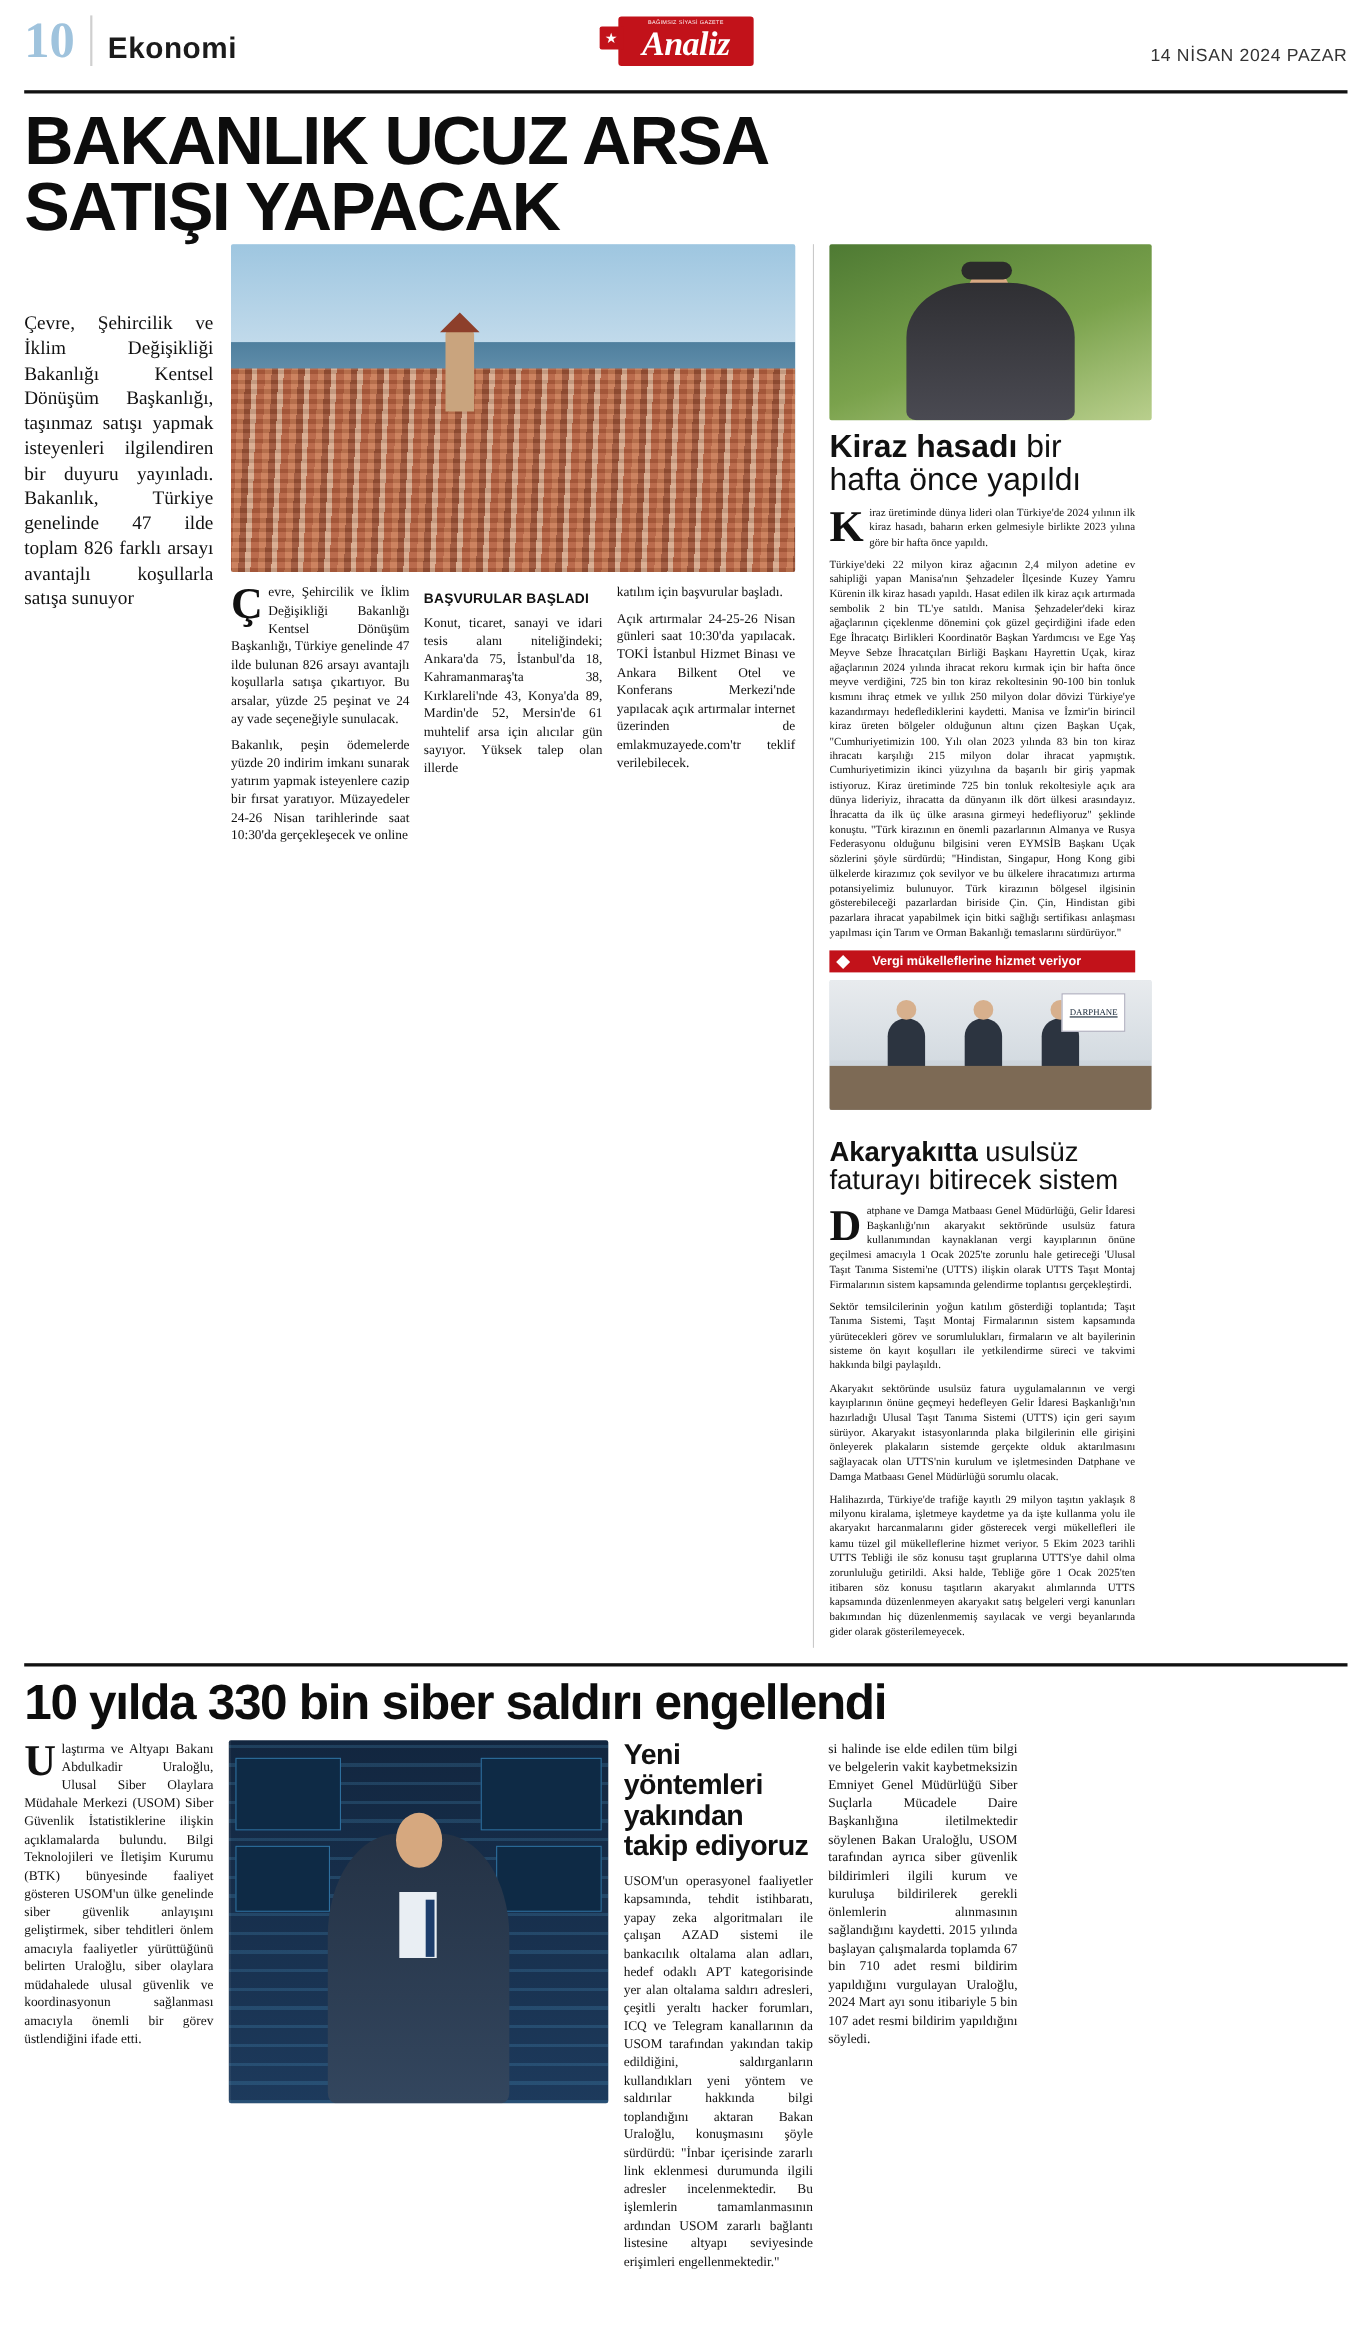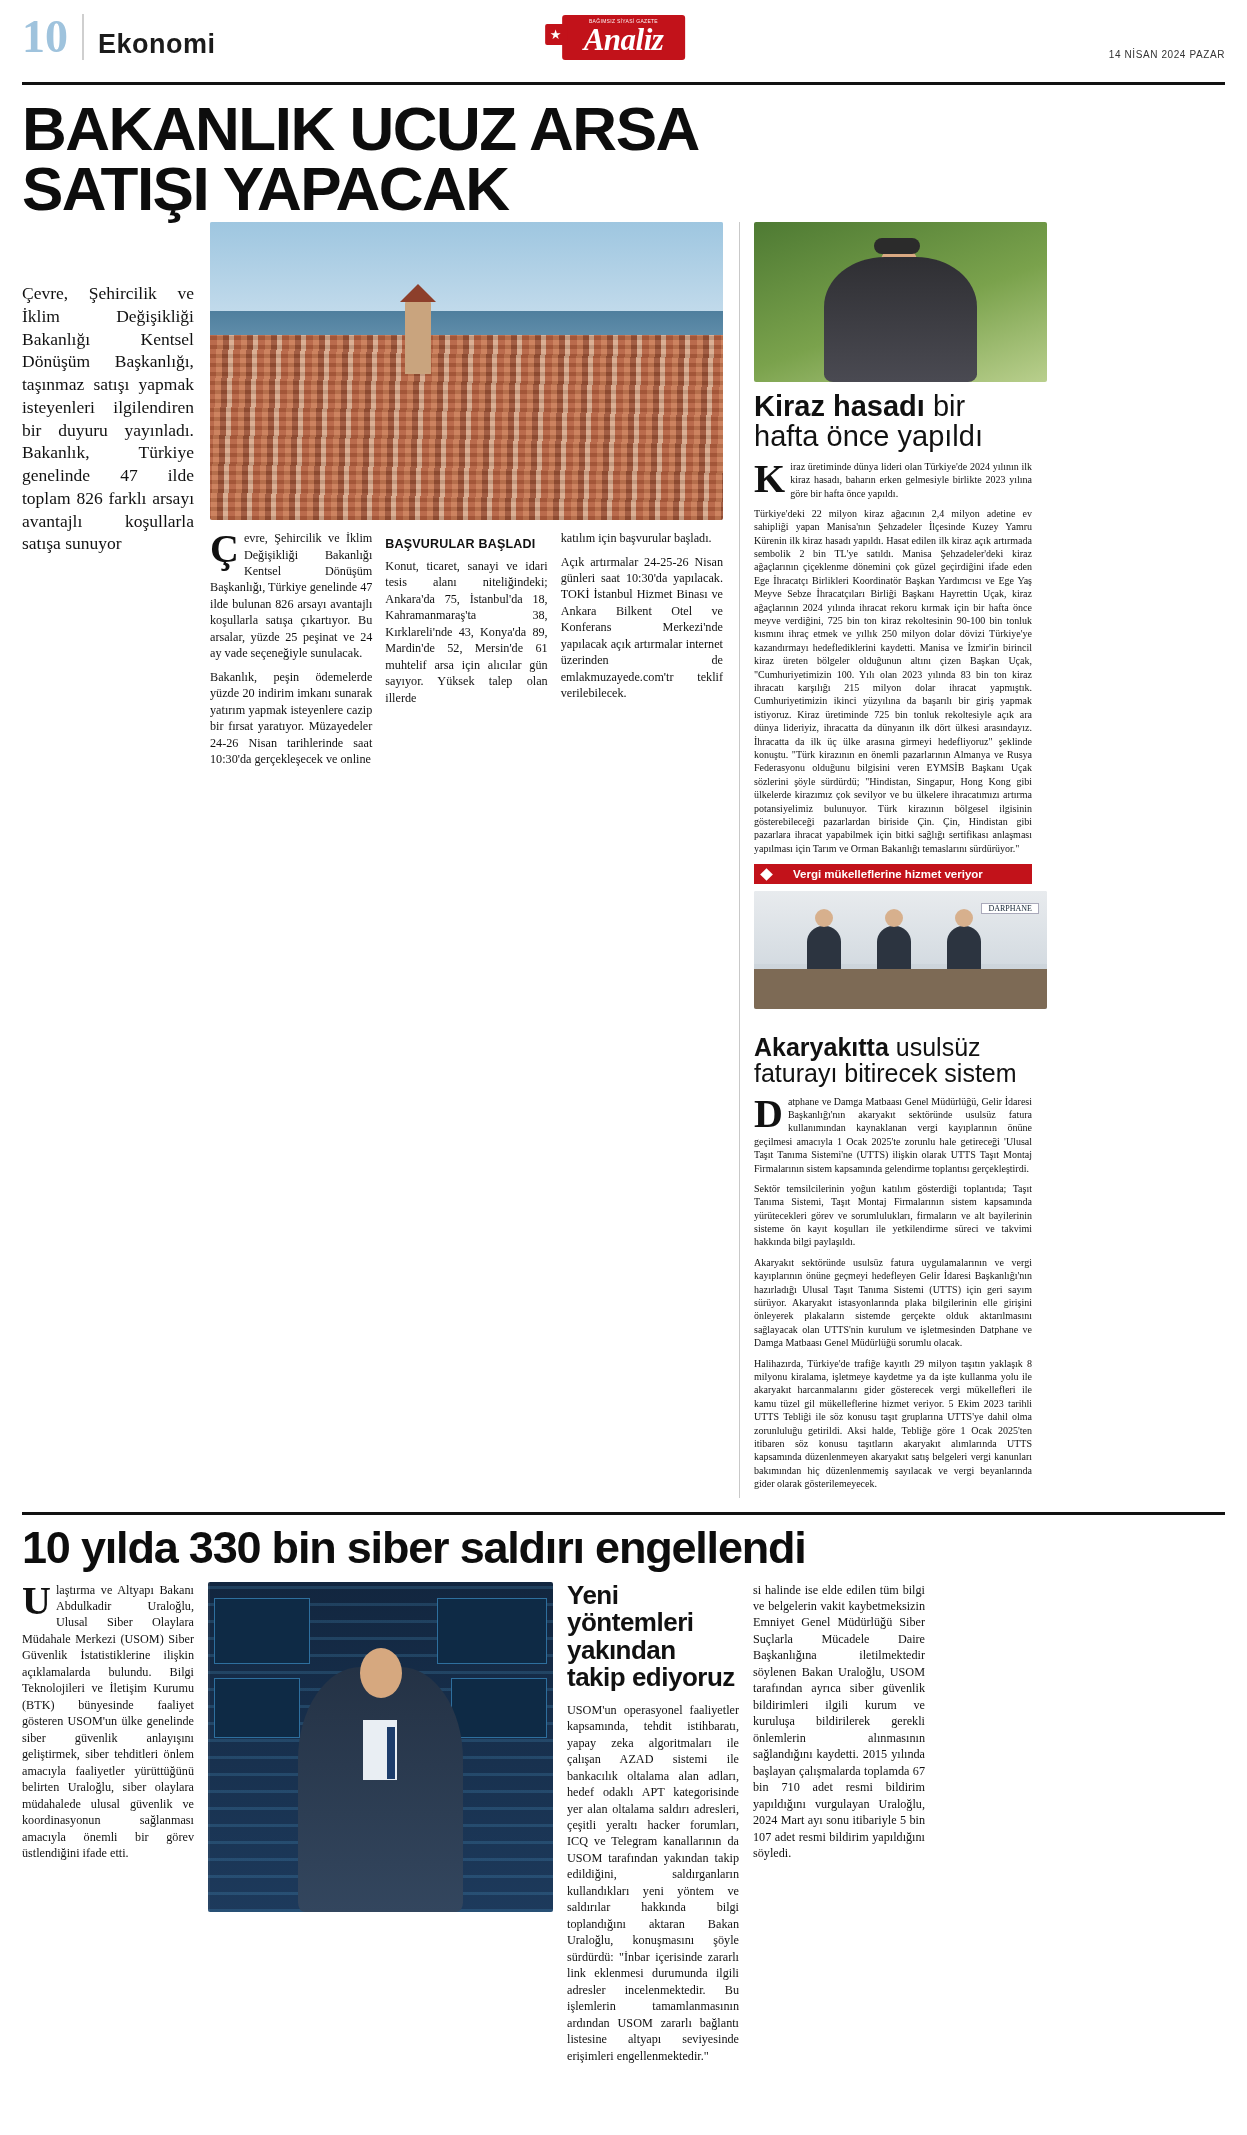--- a/index.html
+++ b/index.html
@@ -42,21 +42,21 @@
     font-weight: 700; font-size: 31px; line-height: 1; letter-spacing: -.5px;
   }
   .logo-flag {
     position: absolute; left: -17px; top: 9px; width: 22px; height: 21px;
     background: #c2121a; border-radius: 2px;
     display: flex; align-items: center; justify-content: center;
     color: #fff; font-size: 13px;
   }
   .date-line {
     margin-left: auto; font-family: "Liberation Sans", sans-serif;
-    font-size: 10px; letter-spacing: .6px; color: #333;
+    font-size: 16px; letter-spacing: .6px; color: #333;
   }
 
   
   .headline {
     font-family: "Liberation Sans", sans-serif;
     font-weight: 700; font-size: 62px; line-height: .96;
     letter-spacing: -1.5px; color: #0d0d0d;
     margin: 14px 0 2px 0;
   }
   .headline .l2 { display: block; }
@@ -127,21 +127,21 @@
   .meeting-photo {
     width:293px;height:118px;border-radius:2px;position:relative;overflow:hidden;
     background: linear-gradient(#dfe4e8,#c3ccd4);
   }
   .meeting-photo .wall{position:absolute;inset:0 0 38% 0;background:linear-gradient(#e8ebee,#d4dbe1);}
   .meeting-photo .table{position:absolute;left:0;right:0;bottom:0;height:34%;background:#7d6a55;}
   .meeting-photo .p {
     position:absolute;bottom:30%;width:34px;height:48px;border-radius:16px 16px 0 0;background:#2c3440;
   }
   .meeting-photo .p::before{content:"";position:absolute;left:8px;top:-17px;width:18px;height:18px;border-radius:50%;background:#d7b08d;}
-  .meeting-photo .sign{position:absolute;right:8px;top:12px;background:#fff;color:#123;font-size:8px;padding:0 6px;border:1px solid #aab;}
+  .meeting-photo .sign{position:absolute;right:24px;top:12px;background:#fff;color:#123;font-size:8px;padding:12px 6px;border:1px solid #aab;text-decoration:underline;}
 
   
   .rule-thick { border-top: 3px solid #111; margin-top: 14px; }
   .sec2 { margin-top: 10px; }
   .sec2-head {
     font-family: "Liberation Sans", sans-serif; font-weight: 700;
     font-size: 45px; letter-spacing: -1.2px; line-height: 1; color:#0d0d0d;
   }
   .sec2-body { display: flex; gap: 14px; margin-top: 12px; }
   .col { font-size: 12.2px; line-height: 1.35; text-align: justify; }

